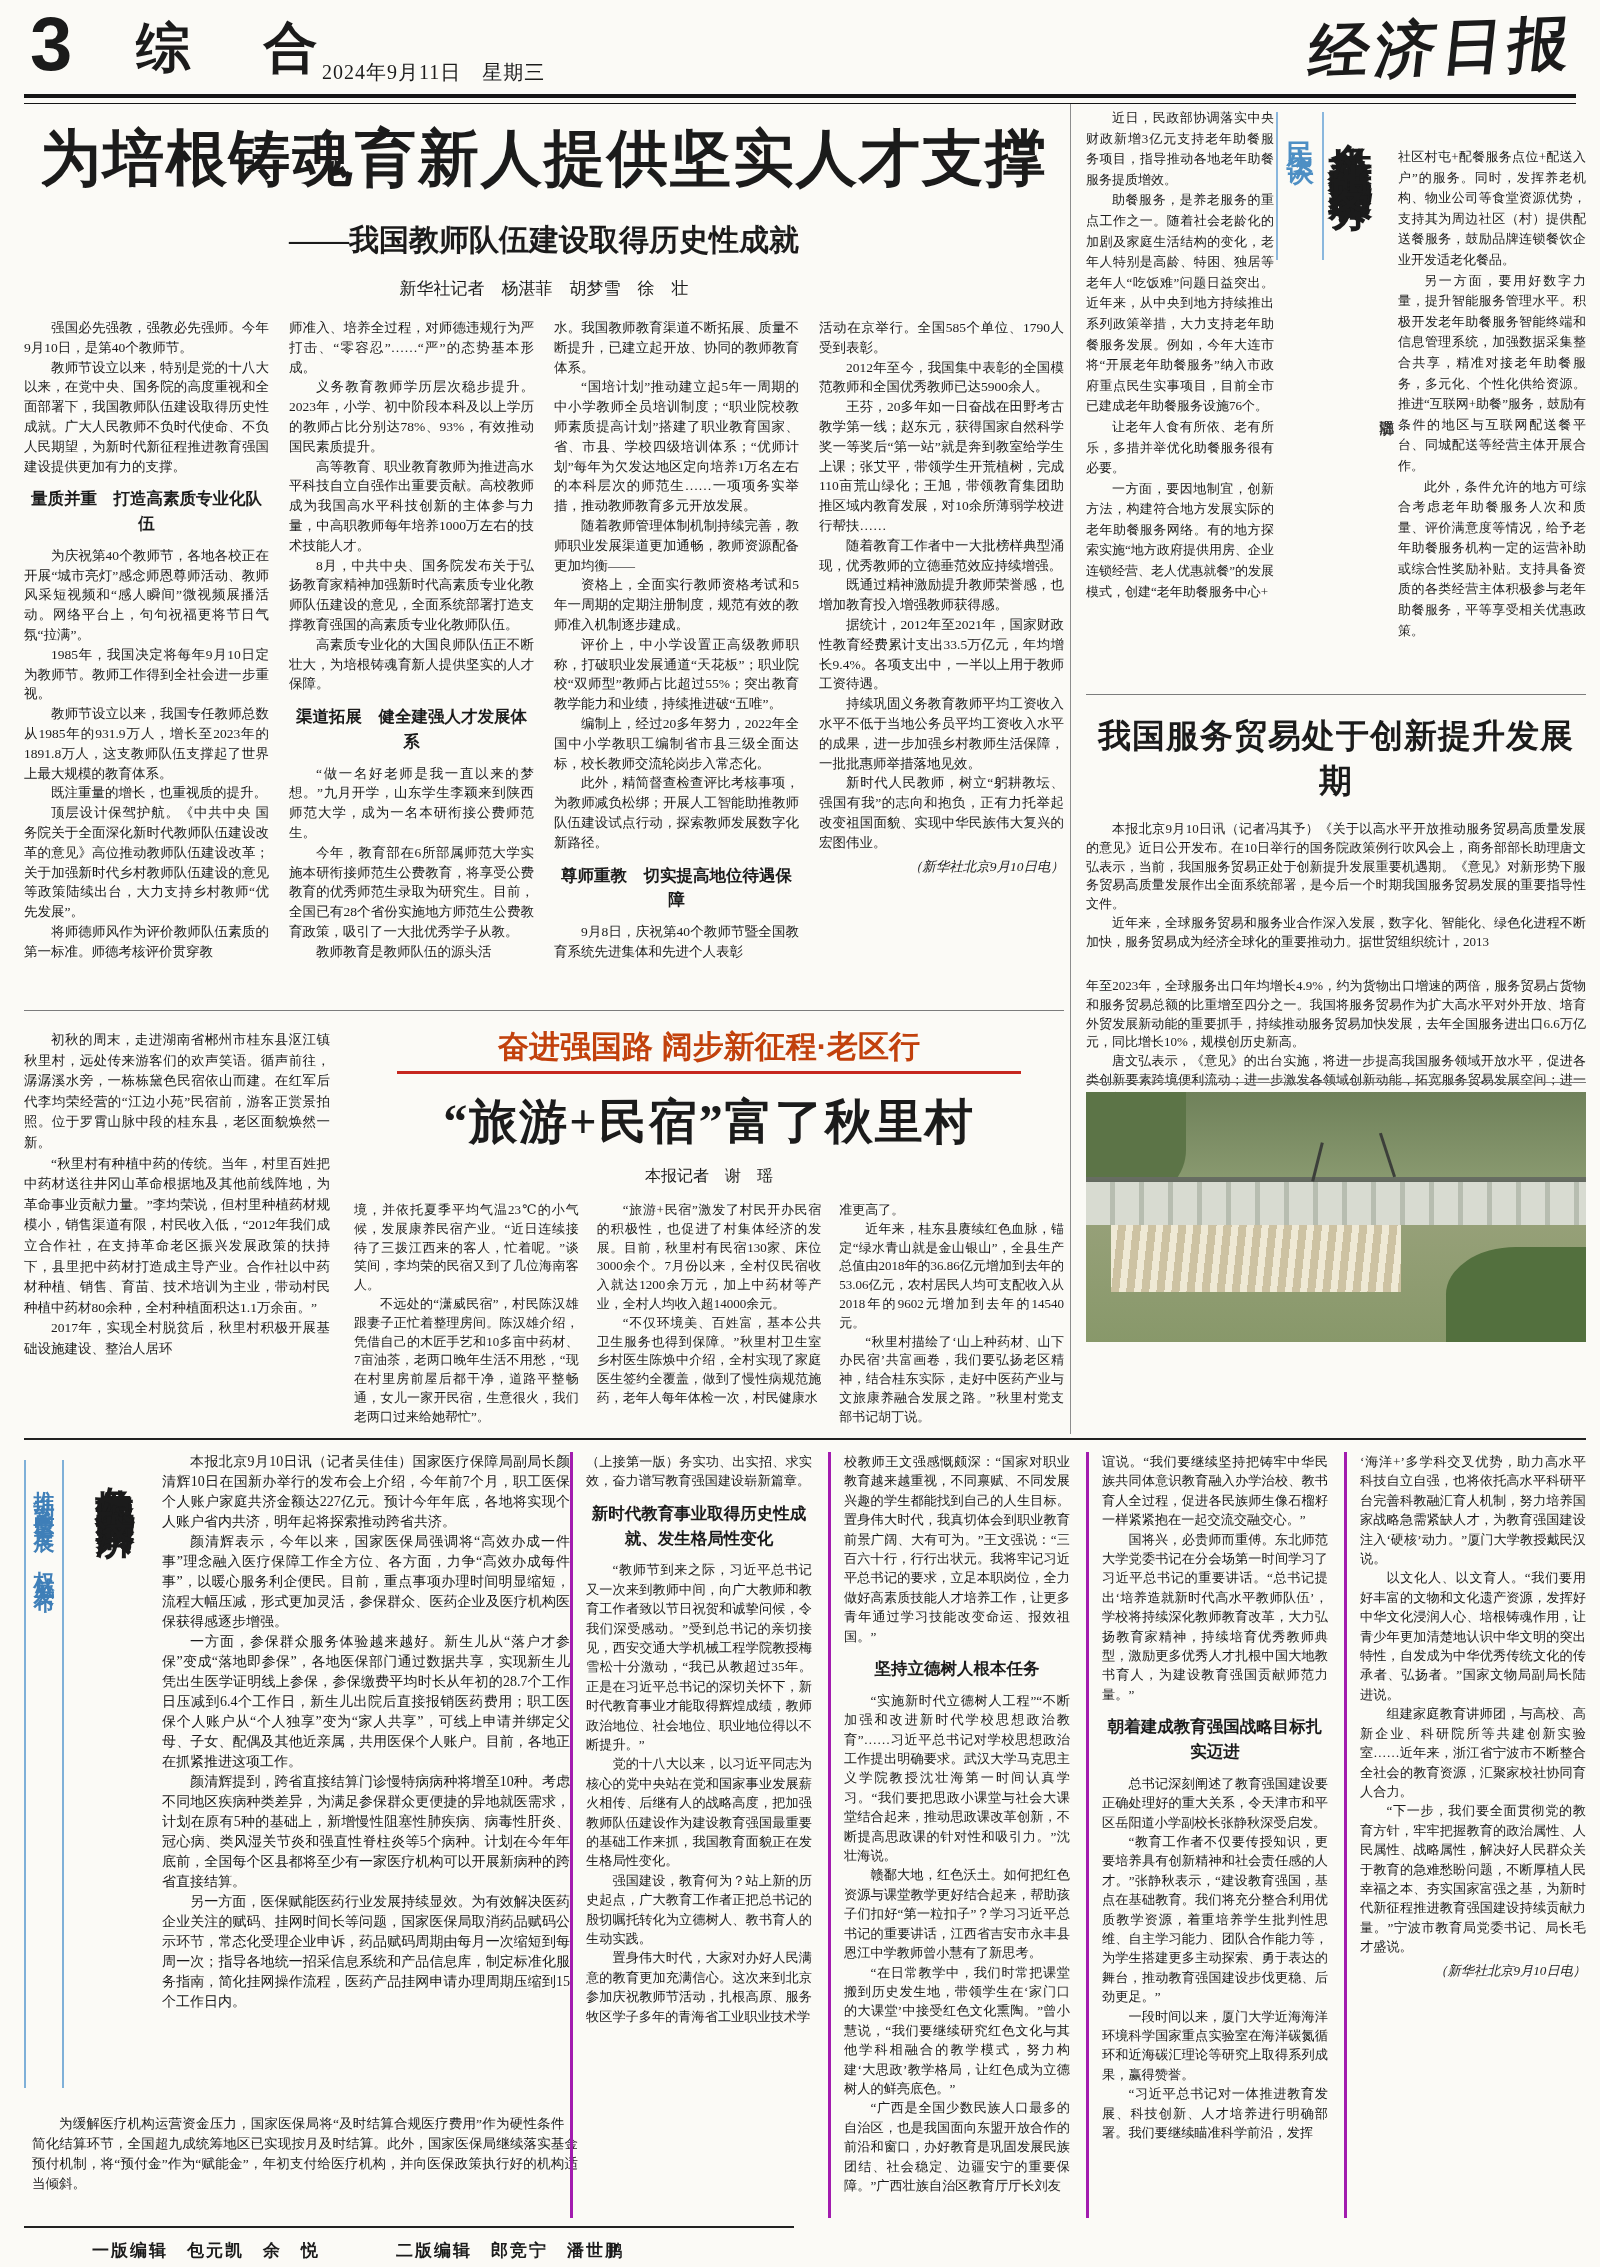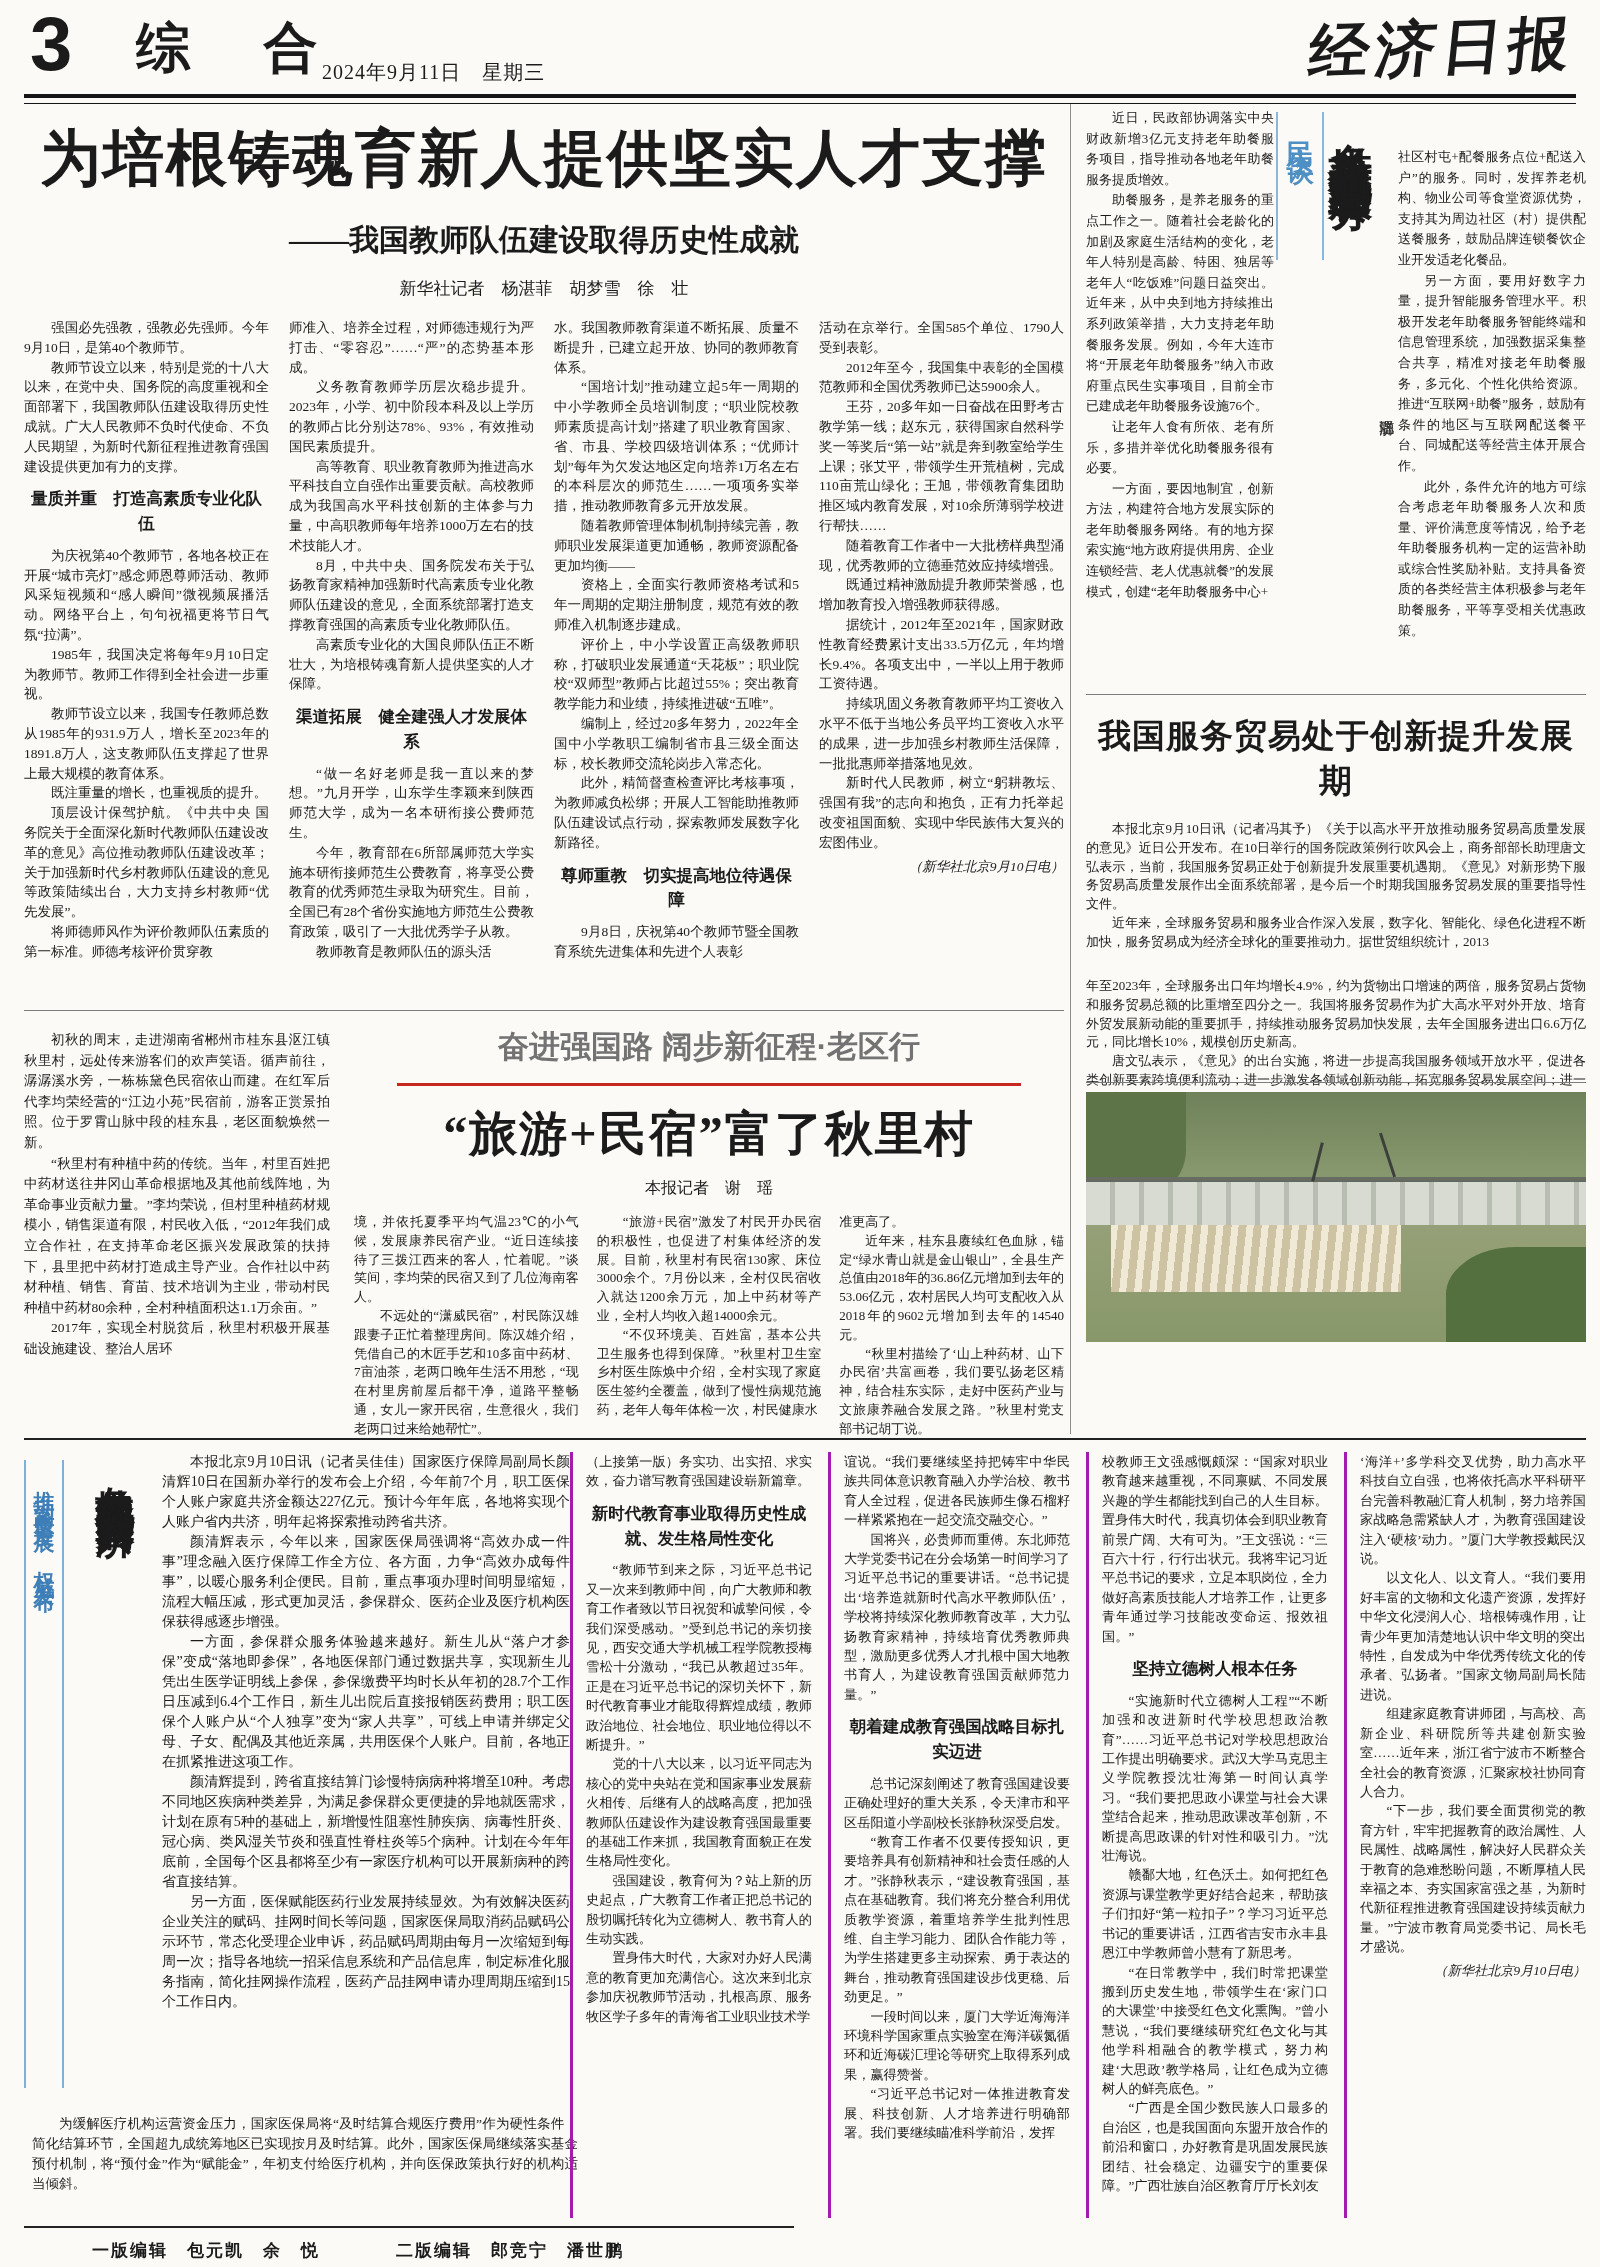--- a/index.html
+++ b/index.html
@@ -61,22 +61,22 @@
   .ph-crane{position:absolute;left:46%;top:20%;width:3px;height:40px;background:#3c3f3a;transform:rotate(14deg);}
   .ph-crane2{position:absolute;left:60%;top:16%;width:3px;height:46px;background:#3c3f3a;transform:rotate(-18deg);}
   .caption{position:absolute;left:1086px;top:1352px;width:500px;font-size:14.5px;line-height:23px;}
   .caption .cap-text{text-align:justify;text-indent:2em;margin:0;display:inline;}
   .caption .credit{margin-left:22px;white-space:nowrap;}
   
   .laoqu-rule{position:absolute;left:24px;width:1040px;top:1010px;border-top:1px solid #7c7c7c;}
   .laoqu{position:absolute;left:24px;top:1022px;width:1040px;height:406px;}
   .laoqu-left{position:absolute;left:0;top:8px;width:306px;height:392px;overflow:hidden;font-size:13.5px;line-height:20.6px;}
   .laoqu-right{position:absolute;left:330px;top:0;width:710px;height:100%;}
-  .banner{width:88%;margin:4px auto 0;text-align:center;color:#737373;font-size:31px;font-weight:900;
-          font-family:"Liberation Sans","DejaVu Sans",sans-serif;padding-bottom:15px;border-bottom:3px solid #c6271f;}
+  .banner{width:88%;margin:4px auto 0;text-align:center;color:#c2410c;font-size:31px;font-weight:900;
+          font-family:"Liberation Sans","DejaVu Sans",sans-serif;padding-bottom:3px;border-bottom:3px solid #c6271f;}
   .laoqu-right h1{margin:16px 0 0;text-align:center;font-size:48px;font-weight:900;letter-spacing:2px;}
   .laoqu-right .byline{margin:12px 0 0;text-align:center;font-size:16px;}
   .laoqu-right .news-cols{margin-top:14px;height:250px;gap:18px;font-size:13px;line-height:18.8px;}
   
   .bottom-rule{position:absolute;left:24px;width:1562px;top:1438px;border-top:2px solid #222;}
   .medical{position:absolute;left:24px;top:1452px;width:546px;height:762px;}
   .med-flex{display:flex;height:650px;}
   .med-label{writing-mode:vertical-rl;text-orientation:upright;color:#3f7fb8;font-size:21px;font-weight:700;
              letter-spacing:7px;border-left:2px solid #7fb0d8;border-right:2px solid #7fb0d8;
              padding:14px 4px;height:600px;margin-top:8px;}
@@ -254,37 +254,37 @@
   <section class="education">
       <div class="col">
         <p class="cont">（上接第一版）务实功、出实招、求实效，奋力谱写教育强国建设崭新篇章。</p>
         <h4 class="inline-head">新时代教育事业取得历史性成就、发生格局性变化</h4>
         <p class="para">“教师节到来之际，习近平总书记又一次来到教师中间，向广大教师和教育工作者致以节日祝贺和诚挚问候，令我们深受感动。”受到总书记的亲切接见，西安交通大学机械工程学院教授梅雪松十分激动，“我已从教超过35年。正是在习近平总书记的深切关怀下，新时代教育事业才能取得辉煌成绩，教师政治地位、社会地位、职业地位得以不断提升。”</p>
         <p class="para">党的十八大以来，以习近平同志为核心的党中央站在党和国家事业发展薪火相传、后继有人的战略高度，把加强教师队伍建设作为建设教育强国最重要的基础工作来抓，我国教育面貌正在发生格局性变化。</p>
         <p class="para">强国建设，教育何为？站上新的历史起点，广大教育工作者正把总书记的殷切嘱托转化为立德树人、教书育人的生动实践。</p>
         <p class="para">置身伟大时代，大家对办好人民满意的教育更加充满信心。这次来到北京参加庆祝教师节活动，扎根高原、服务牧区学子多年的青海省工业职业技术学</p>
       </div>
       <div class="col">
+        <p class="cont">校教师王文强感慨颇深：“国家对职业教育越来越重视，不同禀赋、不同发展兴趣的学生都能找到自己的人生目标。置身伟大时代，我真切体会到职业教育前景广阔、大有可为。”王文强说：“三百六十行，行行出状元。我将牢记习近平总书记的要求，立足本职岗位，全力做好高素质技能人才培养工作，让更多青年通过学习技能改变命运、报效祖国。”</p>
+        <h4 class="inline-head">坚持立德树人根本任务</h4>
+        <p class="para">“实施新时代立德树人工程”“不断加强和改进新时代学校思想政治教育”……习近平总书记对学校思想政治工作提出明确要求。武汉大学马克思主义学院教授沈壮海第一时间认真学习。“我们要把思政小课堂与社会大课堂结合起来，推动思政课改革创新，不断提高思政课的针对性和吸引力。”沈壮海说。</p>
+        <p class="para">赣鄱大地，红色沃土。如何把红色资源与课堂教学更好结合起来，帮助孩子们扣好“第一粒扣子”？学习习近平总书记的重要讲话，江西省吉安市永丰县恩江中学教师曾小慧有了新思考。</p>
+        <p class="para">“在日常教学中，我们时常把课堂搬到历史发生地，带领学生在‘家门口的大课堂’中接受红色文化熏陶。”曾小慧说，“我们要继续研究红色文化与其他学科相融合的教学模式，努力构建‘大思政’教学格局，让红色成为立德树人的鲜亮底色。”</p>
+        <p class="para">“广西是全国少数民族人口最多的自治区，也是我国面向东盟开放合作的前沿和窗口，办好教育是巩固发展民族团结、社会稳定、边疆安宁的重要保障。”广西壮族自治区教育厅厅长刘友</p>
+      </div>
+      <div class="col">
         <p class="cont">谊说。“我们要继续坚持把铸牢中华民族共同体意识教育融入办学治校、教书育人全过程，促进各民族师生像石榴籽一样紧紧抱在一起交流交融交心。”</p>
         <p class="para">国将兴，必贵师而重傅。东北师范大学党委书记在分会场第一时间学习了习近平总书记的重要讲话。“总书记提出‘培养造就新时代高水平教师队伍’，学校将持续深化教师教育改革，大力弘扬教育家精神，持续培育优秀教师典型，激励更多优秀人才扎根中国大地教书育人，为建设教育强国贡献师范力量。”</p>
         <h4 class="inline-head">朝着建成教育强国战略目标扎实迈进</h4>
         <p class="para">总书记深刻阐述了教育强国建设要正确处理好的重大关系，令天津市和平区岳阳道小学副校长张静秋深受启发。</p>
         <p class="para">“教育工作者不仅要传授知识，更要培养具有创新精神和社会责任感的人才。”张静秋表示，“建设教育强国，基点在基础教育。我们将充分整合利用优质教学资源，着重培养学生批判性思维、自主学习能力、团队合作能力等，为学生搭建更多主动探索、勇于表达的舞台，推动教育强国建设步伐更稳、后劲更足。”</p>
         <p class="para">一段时间以来，厦门大学近海海洋环境科学国家重点实验室在海洋碳氮循环和近海碳汇理论等研究上取得系列成果，赢得赞誉。</p>
         <p class="para">“习近平总书记对一体推进教育发展、科技创新、人才培养进行明确部署。我们要继续瞄准科学前沿，发挥</p>
       </div>
       <div class="col">
-        <p class="cont">校教师王文强感慨颇深：“国家对职业教育越来越重视，不同禀赋、不同发展兴趣的学生都能找到自己的人生目标。置身伟大时代，我真切体会到职业教育前景广阔、大有可为。”王文强说：“三百六十行，行行出状元。我将牢记习近平总书记的要求，立足本职岗位，全力做好高素质技能人才培养工作，让更多青年通过学习技能改变命运、报效祖国。”</p>
-        <h4 class="inline-head">坚持立德树人根本任务</h4>
-        <p class="para">“实施新时代立德树人工程”“不断加强和改进新时代学校思想政治教育”……习近平总书记对学校思想政治工作提出明确要求。武汉大学马克思主义学院教授沈壮海第一时间认真学习。“我们要把思政小课堂与社会大课堂结合起来，推动思政课改革创新，不断提高思政课的针对性和吸引力。”沈壮海说。</p>
-        <p class="para">赣鄱大地，红色沃土。如何把红色资源与课堂教学更好结合起来，帮助孩子们扣好“第一粒扣子”？学习习近平总书记的重要讲话，江西省吉安市永丰县恩江中学教师曾小慧有了新思考。</p>
-        <p class="para">“在日常教学中，我们时常把课堂搬到历史发生地，带领学生在‘家门口的大课堂’中接受红色文化熏陶。”曾小慧说，“我们要继续研究红色文化与其他学科相融合的教学模式，努力构建‘大思政’教学格局，让红色成为立德树人的鲜亮底色。”</p>
-        <p class="para">“广西是全国少数民族人口最多的自治区，也是我国面向东盟开放合作的前沿和窗口，办好教育是巩固发展民族团结、社会稳定、边疆安宁的重要保障。”广西壮族自治区教育厅厅长刘友</p>
-      </div>
-      <div class="col">
         <p class="cont">‘海洋+’多学科交叉优势，助力高水平科技自立自强，也将依托高水平科研平台完善科教融汇育人机制，努力培养国家战略急需紧缺人才，为教育强国建设注入‘硬核’动力。”厦门大学教授戴民汉说。</p>
         <p class="para">以文化人、以文育人。“我们要用好丰富的文物和文化遗产资源，发挥好中华文化浸润人心、培根铸魂作用，让青少年更加清楚地认识中华文明的突出特性，自发成为中华优秀传统文化的传承者、弘扬者。”国家文物局副局长陆进说。</p>
         <p class="para">组建家庭教育讲师团，与高校、高新企业、科研院所等共建创新实验室……近年来，浙江省宁波市不断整合全社会的教育资源，汇聚家校社协同育人合力。</p>
         <p class="para">“下一步，我们要全面贯彻党的教育方针，牢牢把握教育的政治属性、人民属性、战略属性，解决好人民群众关于教育的急难愁盼问题，不断厚植人民幸福之本、夯实国家富强之基，为新时代新征程推进教育强国建设持续贡献力量。”宁波市教育局党委书记、局长毛才盛说。</p>
         <p class="end-note">（新华社北京9月10日电）</p>
       </div>
     </section>
 
   <div class="credits">
       <p class="para">一版编辑　包元凯　余　悦　　　　二版编辑　郎竞宁　潘世鹏</p>

